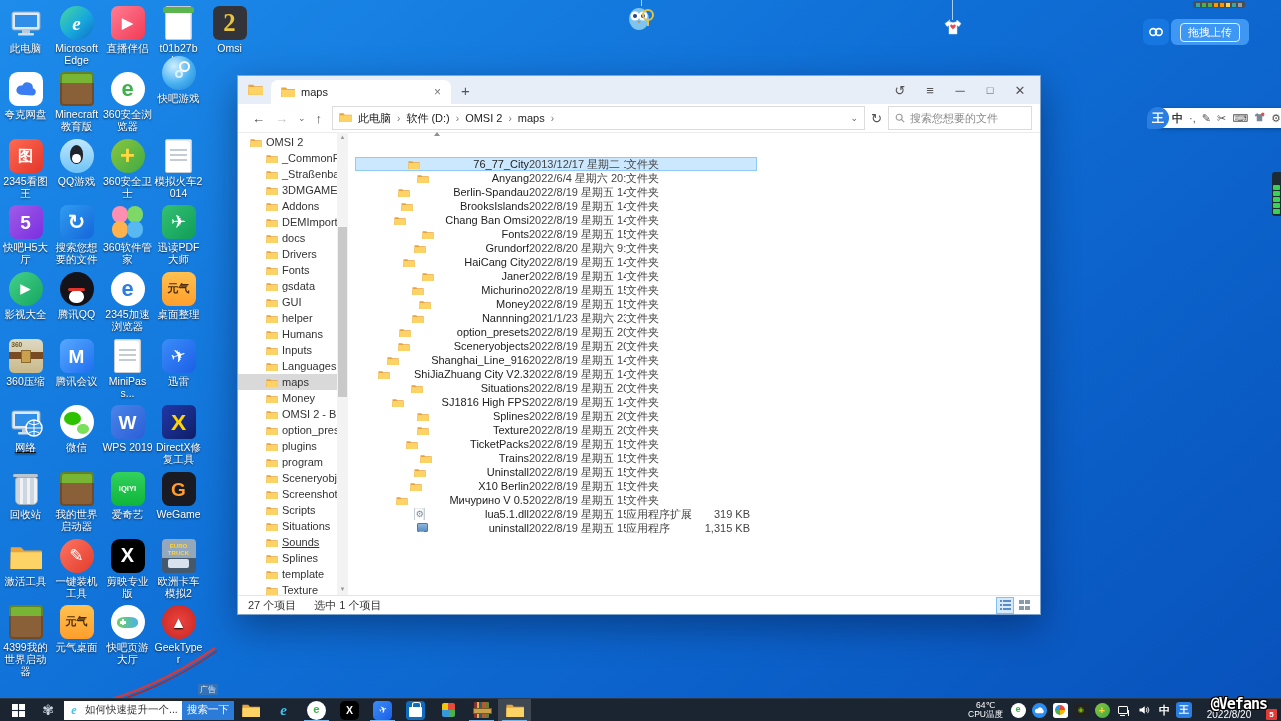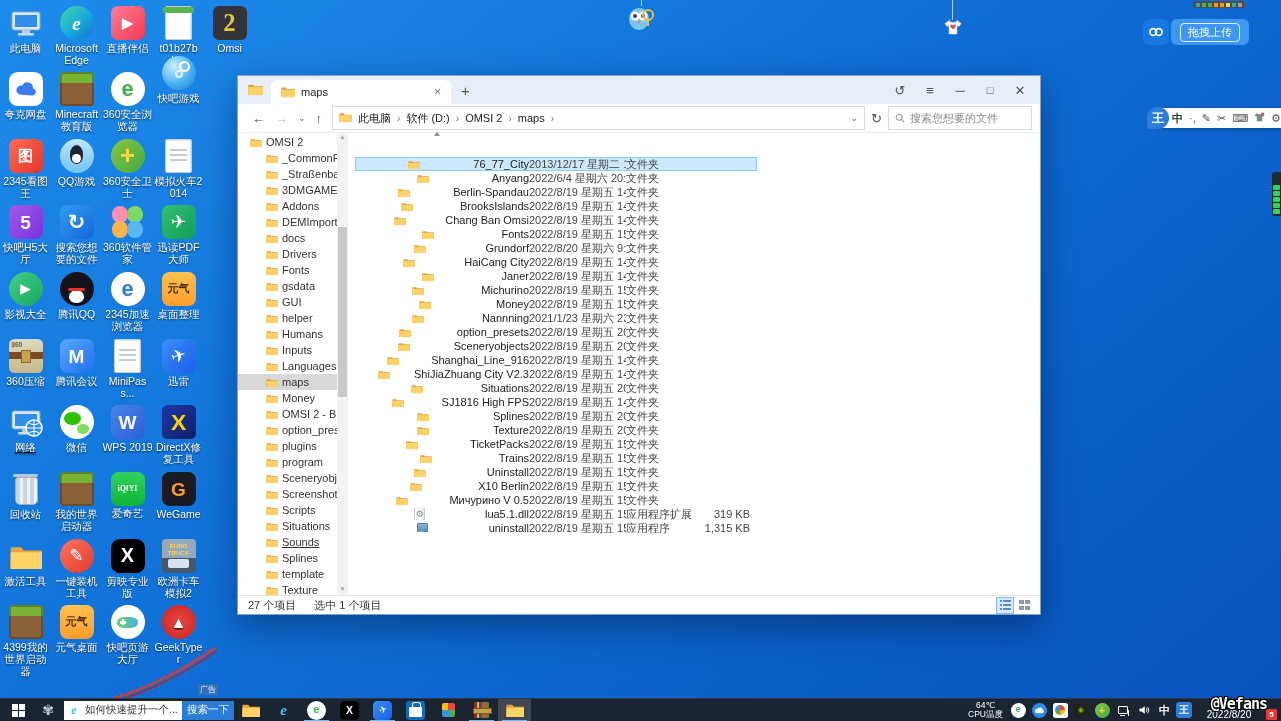--- a/index.html
+++ b/index.html
@@ -408,21 +408,21 @@
           <b style="left:12%;top:6%;width:76%;height:10%;background:#b9c6d1;border-radius:2px"></b>
         </div>
         <div class="lb">回收站</div>
       </div>
       <div class="dico" style="left: 51px; top: 472px;">
         <div class="ic" style="height: 34px; width: 34px; font-size: 19px; background: linear-gradient(rgb(121, 181, 52) 0px, rgb(121, 181, 52) 32%, rgb(138, 96, 56) 32%); border-radius: 12%;">
           <b style="inset:0;border:2px solid rgba(60,40,15,.35);border-radius:4px"></b>
         </div>
         <div class="lb">我的世界启动器</div>
       </div>
-      <div class="dico" style="left: 102px; top: 472px; font-family: Liberation Serif, serif;">
+      <div class="dico" style="left: 102px; top: 472px;">
         <div class="ic" style="height: 34px; width: 34px; font-size: 19px; background: linear-gradient(rgb(50, 209, 92), rgb(15, 181, 58)); border-radius: 22%;">
           <span class="gl" style="font-size:.4em;letter-spacing:0">iQIYI</span>
         </div>
         <div class="lb">爱奇艺</div>
       </div>
       <div class="dico" style="left: 153px; top: 472px;">
         <div class="ic" style="height: 34px; width: 34px; font-size: 19px; background: rgb(26, 26, 34); border-radius: 22%;">
           <span class="gl" style="color:#ff9e2c">G</span>
         </div>
         <div class="lb">WeGame</div>

